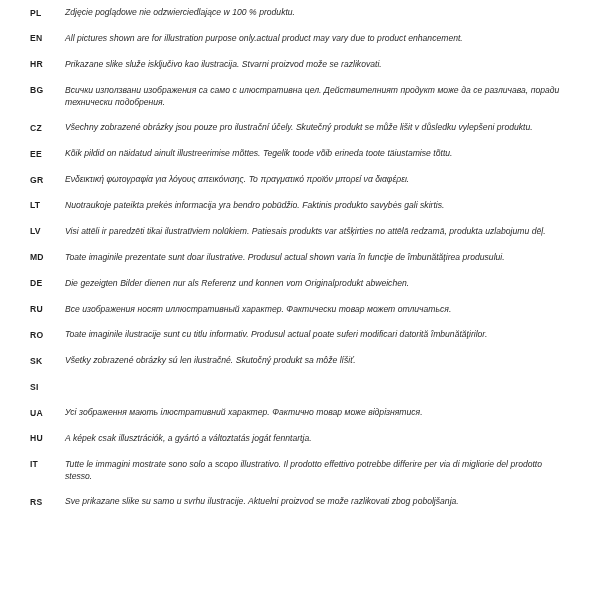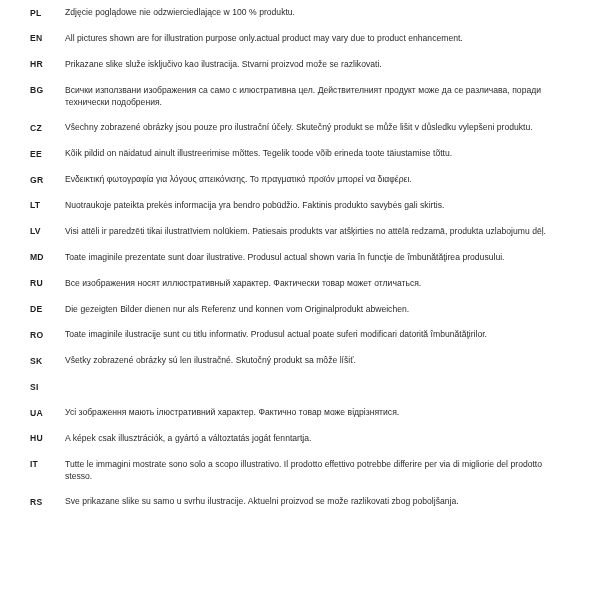--- a/index.html
+++ b/index.html
@@ -45,20 +45,21 @@
   }
 
   .lang-text {
     flex: 1 1 auto;
     font-size: 8.6px;
     line-height: 1.42;
     color: #2b2b2b;
     max-width: 505px;
     text-align: left;
     word-spacing: 0.1px;
+    font-style: italic;
   }
 </style>
 </head>
 <body>
 
 <div class="disclaimer-sheet">
   <div id="rows-container">
       <div class="lang-row">
         <div class="lang-code">PL</div>
         <div class="lang-text">Zdjęcie poglądowe nie odzwierciedlające w 100 % produktu.</div>
@@ -93,26 +94,26 @@
       </div>
       <div class="lang-row">
         <div class="lang-code">LV</div>
         <div class="lang-text">Visi attēli ir paredzēti tikai ilustratīviem nolūkiem. Patiesais produkts var atšķirties no attēlā redzamā, produkta uzlabojumu dēļ.</div>
       </div>
       <div class="lang-row">
         <div class="lang-code">MD</div>
         <div class="lang-text">Toate imaginile prezentate sunt doar ilustrative. Produsul actual shown varia în funcţie de îmbunătăţirea produsului.</div>
       </div>
       <div class="lang-row">
+        <div class="lang-code">DE</div>
+        <div class="lang-text">Die gezeigten Bilder dienen nur als Referenz und konnen vom Originalprodukt abweichen.</div>
+      </div>
+      <div class="lang-row">
         <div class="lang-code">RU</div>
         <div class="lang-text">Все изображения носят иллюстративный характер. Фактически товар может отличаться.</div>
-      </div>
-      <div class="lang-row">
-        <div class="lang-code">DE</div>
-        <div class="lang-text">Die gezeigten Bilder dienen nur als Referenz und konnen vom Originalprodukt abweichen.</div>
       </div>
       <div class="lang-row">
         <div class="lang-code">RO</div>
         <div class="lang-text">Toate imaginile ilustracije sunt cu titlu informativ. Produsul actual poate suferi modificari datorită îmbunătăţirilor.</div>
       </div>
       <div class="lang-row">
         <div class="lang-code">SK</div>
         <div class="lang-text">Všetky zobrazené obrázky sú len ilustračné. Skutočný produkt sa môže líšiť.</div>
       </div>
       <div class="lang-row">

